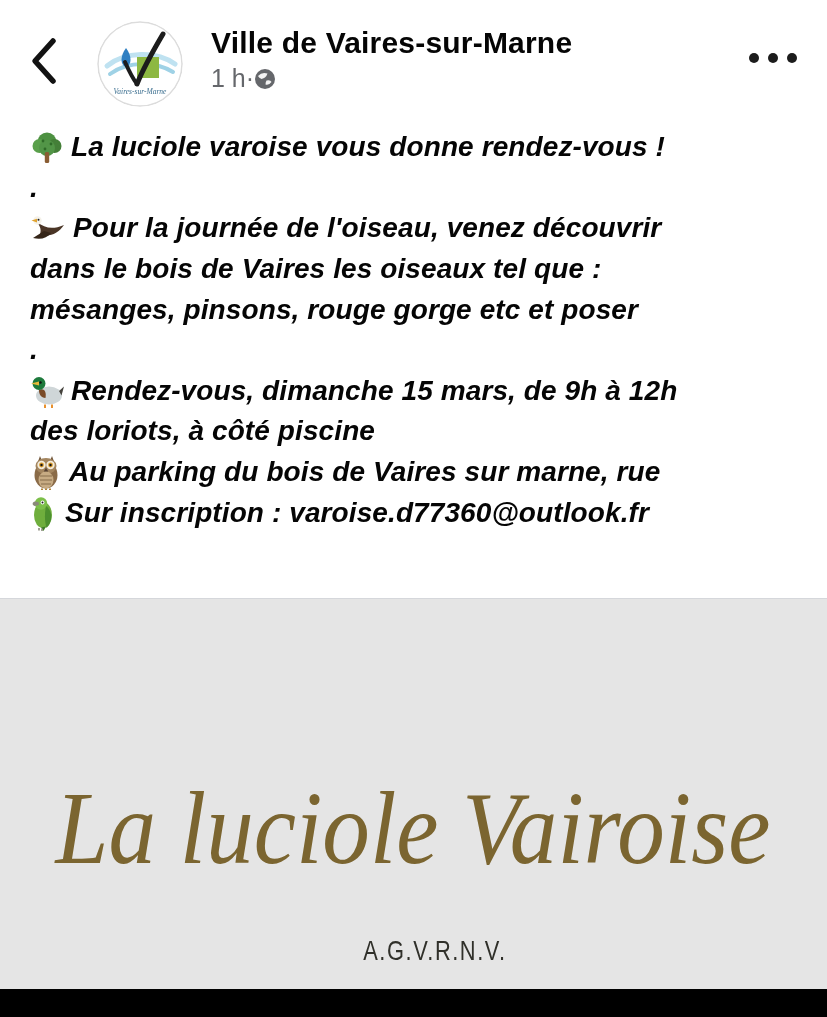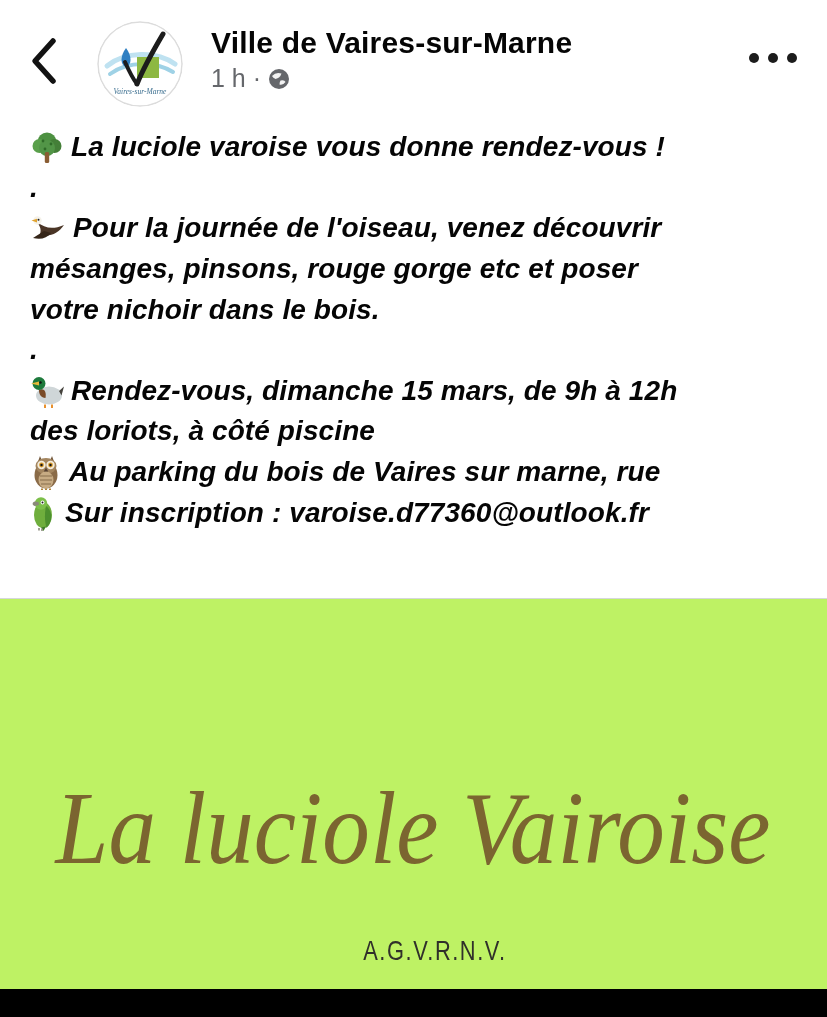--- a/index.html
+++ b/index.html
@@ -5,33 +5,33 @@
   html,body{margin:0;padding:0;}
   body{font-family:"Liberation Sans",sans-serif;background:#fff;}
   .page{position:relative;width:827px;height:1017px;background:#ffffff;overflow:hidden;}
 
   
   .header{position:absolute;top:0;left:0;right:0;height:118px;background:#fff;}
   .back-btn{position:absolute;left:28px;top:36px;width:32px;height:50px;cursor:pointer;}
   .avatar{position:absolute;left:97px;top:21px;width:86px;height:86px;border-radius:50%;cursor:pointer;}
   .names{position:absolute;left:196px;top:26px;margin-left:15px;}
   .page-title{font-size:30px;font-weight:700;color:#050505;letter-spacing:.2px;line-height:34px;white-space:nowrap;cursor:pointer;}
-  .subtitle{margin-top:4px;display:flex;align-items:center;gap:7px;color:#65676B;font-size:25px;font-weight:400;}
+  .subtitle{margin-top:4px;display:flex;align-items:center;color:#65676B;font-size:25px;font-weight:400;}
   .dots-btn{position:absolute;right:28px;top:50px;width:52px;height:16px;cursor:pointer;}
 
   
   .post-text{position:absolute;left:30px;top:127px;right:24px;}
   .line{display:flex;align-items:center;gap:7px;height:40.6px;margin:0;white-space:nowrap;
         font-size:28px;font-weight:700;color:#050505;letter-spacing:.1px;font-style:italic;}
   .emoji{display:inline-flex;flex:0 0 auto;}
 
   .divider{position:absolute;left:0;right:0;top:598px;height:1px;background:#d5d7db;}
 
   
-  .photo{position:absolute;left:0;right:0;top:599px;bottom:28px;background:#bef264;cursor:pointer;}
+  .photo{position:absolute;left:0;right:0;top:599px;bottom:28px;background:#e5e5e5;cursor:pointer;}
   .script-wrap{position:absolute;left:43px;top:146px;width:741px;height:175px;}
   .caption{position:absolute;top:336px;left:0;width:100%;text-align:center;
            font-size:28px;font-weight:500;color:#30302a;letter-spacing:2px;padding-left:21px;}
   .caption span{display:inline-block;transform:scaleX(.78);transform-origin:center;}
 
   .bottom-bar{position:absolute;left:0;right:0;bottom:0;height:28px;background:#000;}
 </style>
 </head>
 <body>
 
@@ -104,24 +104,24 @@
           <path d="M3 26 C11 28 17 26 21 21 L14 19 Z" fill="#352518"></path>
           <circle cx="7.5" cy="8.5" r="4.2" fill="#f5f2ea"></circle>
           <path d="M1.5 8.5 L7 6.8 L7 10.4 Z" fill="#e0a32e"></path>
           <circle cx="8.5" cy="7.8" r="1" fill="#222"></circle>
         </svg>
       </span>
       <span>Pour la journée de l'oiseau, venez découvrir</span>
     </p>
 
     <p class="line">
-        <span>mésanges, pinsons, rouge gorge etc et poser</span>
+        <span>dans le bois de Vaires les oiseaux tel que :</span>
       </p>
     <p class="line">
-        <span>votre nichoir dans le bois.</span>
+        <span>mésanges, pinsons, rouge gorge etc et poser</span>
       </p>
     <p class="line">
         <span>.</span>
       </p>
 
     <p class="line">
       <span class="emoji">
         <svg width="34" height="34" viewBox="0 0 34 34">
           <ellipse cx="19" cy="21.5" rx="13" ry="9" fill="#cfd6d8"></ellipse>
           <path d="M29 17 L34 12.5 L31.5 21.5 Z" fill="#44423c"></path>

